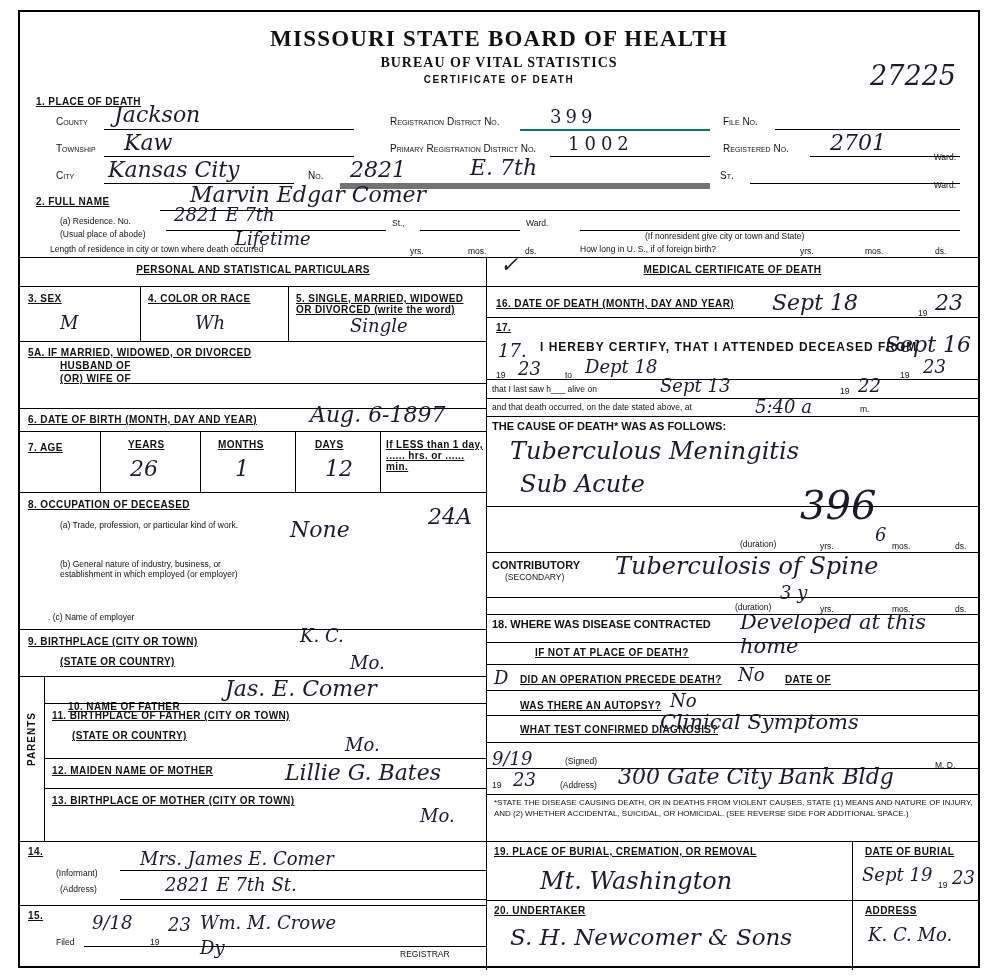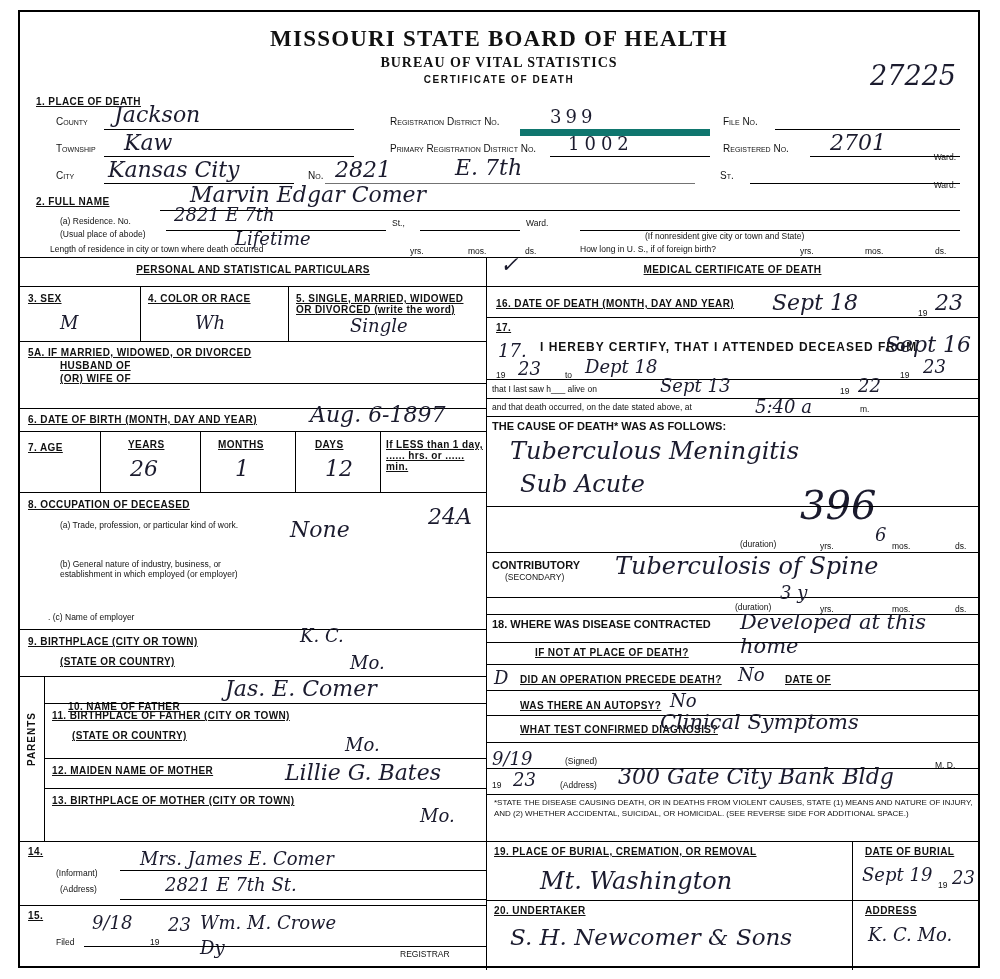--- a/index.html
+++ b/index.html
@@ -39,21 +39,21 @@
     </div>
     <div class="bignum hand">27225</div>
 
     <div style="position:absolute;left:16px;top:84px;" class="lbl b caps">1. PLACE OF DEATH</div>
 
     <div style="position:absolute;left:36px;top:104px;" class="sc">County</div>
     <div style="position:absolute;left:84px;top:92px;width:250px;height:25px;border-bottom:1px solid #000;">
       <span class="hand big" style="position:absolute;left:10px;top:-2px;">Jackson</span>
     </div>
     <div style="position:absolute;left:370px;top:104px;" class="sc">Registration District No.</div>
-    <div style="position:absolute;left:500px;top:98px;width:190px;height:19px;border-bottom:7px solid #0f766e;">
+    <div style="position:absolute;left:500px;top:98px;width:190px;height:19px;border-bottom:2px solid #0f766e;">
       <span class="hand med" style="position:absolute;left:30px;top:-4px;font-style:normal;letter-spacing:4px;">399</span>
     </div>
     <div style="position:absolute;left:703px;top:104px;" class="sc">File No.</div>
     <div style="position:absolute;left:755px;top:98px;width:185px;height:19px;border-bottom:1px solid #000;"></div>
 
     <div style="position:absolute;left:36px;top:131px;" class="sc">Township</div>
     <div style="position:absolute;left:84px;top:120px;width:250px;height:24px;border-bottom:1px solid #000;">
       <span class="hand big" style="position:absolute;left:20px;top:-2px;">Kaw</span>
     </div>
     <div style="position:absolute;left:370px;top:131px;" class="sc">Primary Registration District No.</div>
@@ -64,21 +64,21 @@
     <div style="position:absolute;left:790px;top:126px;width:150px;height:18px;border-bottom:1px solid #000;">
       <span class="hand big" style="position:absolute;left:20px;top:-8px;">2701</span>
     </div>
     <div style="position:absolute;right:22px;top:140px;" class="tiny">Ward.</div>
 
     <div style="position:absolute;left:36px;top:158px;" class="sc">City</div>
     <div style="position:absolute;left:84px;top:147px;width:190px;height:24px;border-bottom:1px solid #000;">
       <span class="hand big" style="position:absolute;left:4px;top:-2px;">Kansas City</span>
     </div>
     <div style="position:absolute;left:288px;top:158px;" class="sc">No.</div>
-    <div style="position:absolute;left:305px;top:147px;width:370px;height:24px;border-bottom:1px solid #737373;">
+    <div style="position:absolute;left:320px;top:147px;width:370px;height:24px;border-bottom:6px solid #737373;">
       <span class="hand big" style="position:absolute;left:10px;top:-2px;">2821</span>
       <span class="hand big" style="position:absolute;left:130px;top:-4px;">E. 7th</span>
     </div>
     <div style="position:absolute;left:700px;top:158px;" class="sc">St.</div>
     <div style="position:absolute;left:730px;top:147px;width:210px;height:24px;border-bottom:1px solid #000;"></div>
     <div style="position:absolute;right:22px;top:168px;" class="tiny">Ward.</div>
 
     <div style="position:absolute;left:16px;top:184px;" class="lbl b caps">2. FULL NAME</div>
     <div style="position:absolute;left:140px;top:172px;width:800px;height:26px;border-bottom:1px solid #000;">
       <span class="hand big" style="position:absolute;left:30px;top:-2px;">Marvin Edgar Comer</span>

